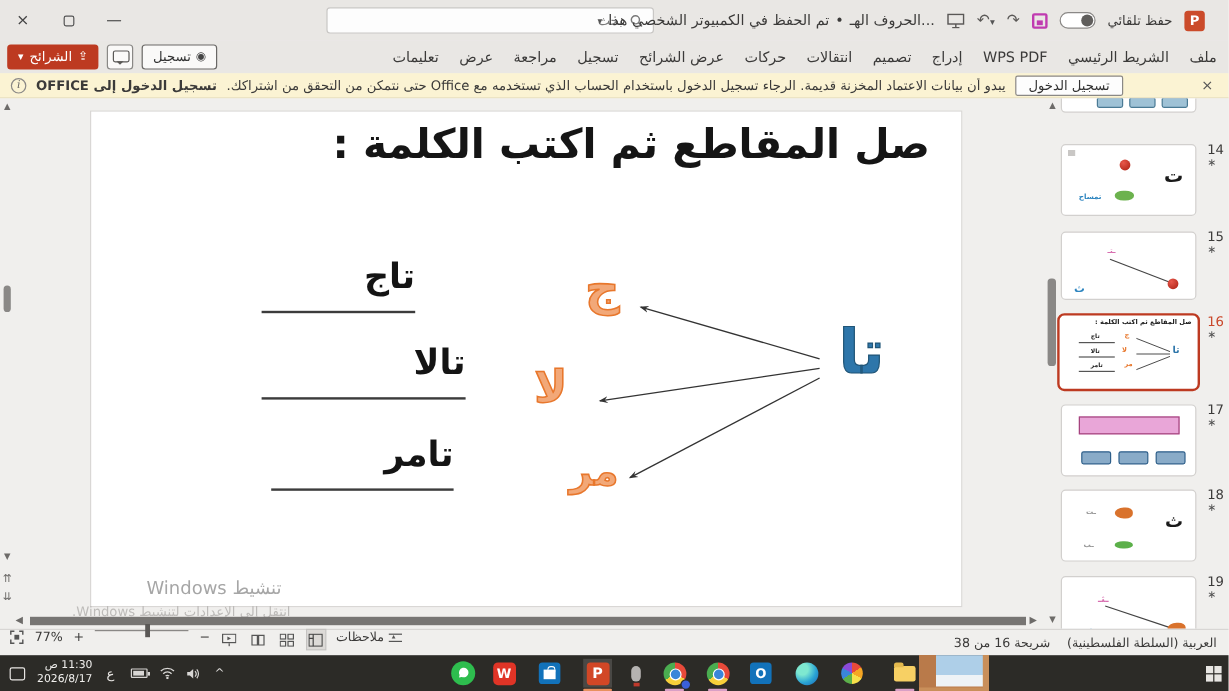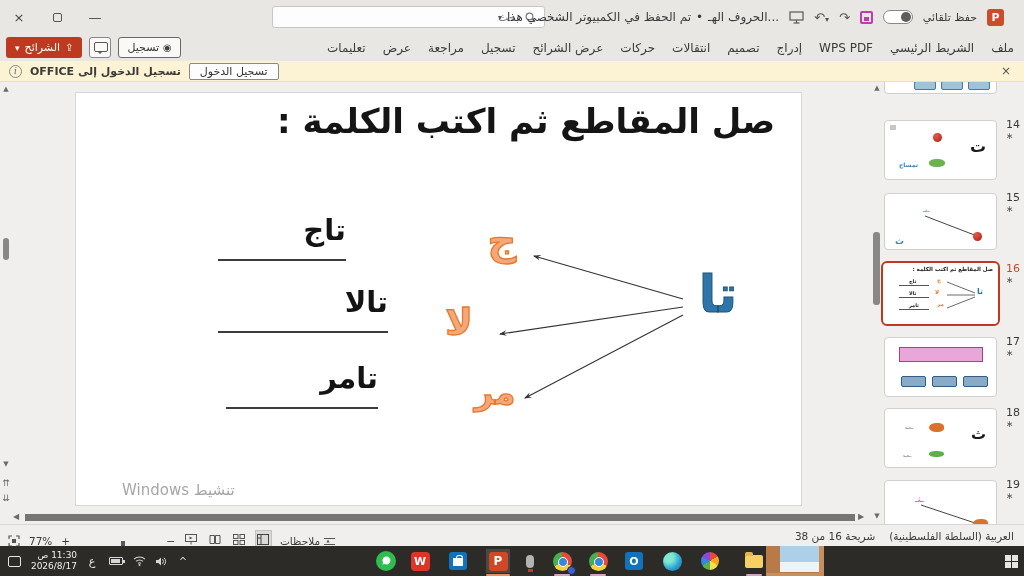--- a/index.html
+++ b/index.html
@@ -101,21 +101,21 @@
   .mini-syll { position:absolute; font-size:5.5px; font-weight:bold; color:#e8772c; direction:rtl; }
   .mini-root { position:absolute; font-size:8px; font-weight:bold; color:#2e76aa; direction:rtl; }
   .mini-word { position:absolute; font-size:5px; font-weight:bold; color:#222; direction:rtl; }
   .banner17 { position:absolute; top:9px; left:14px; width:84px; height:15px; background:#e9a6d8; border:1.5px solid #a4447e; }
   .btn17 { width:25px; height:11px; background:#89abc8; border:1px solid #2e5f8a; border-radius:2px; }
   .btn17row { position:absolute; top:38px; right:8px; display:flex; gap:6px; }
   .spk14 { position:absolute; left:5px; top:4px; width:6px; height:5px; background:#c9c7c5; }
 
   
   .statusbar { position:absolute; top:524px; left:0; width:1024px; height:22px; background:#f0efed; border-top:1px solid #d8d6d4; font-size:10.5px; color:#3b3a39; }
-  .st-left { position:absolute; left:8px; top:0; height:22px; display:flex; align-items:flex-end; gap:9px; }
+  .st-left { position:absolute; left:8px; top:0; height:22px; display:flex; align-items:flex-start; gap:9px; }
   .zoom-track { position:relative; width:78px; height:1px; background:#8a8886; }
   .zoom-thumb { position:absolute; left:42px; top:-5px; width:4px; height:11px; background:#5a5856; }
   .viewic { width:15px; height:16px; display:flex; align-items:center; justify-content:center; }
   .viewic.active { background:#dcdad7; outline:1px solid #c4c2c0; }
   .st-right { position:absolute; right:10px; top:0; height:22px; display:flex; flex-direction:row-reverse; align-items:center; gap:14px; direction:rtl; }
   .notes-tog { display:flex; align-items:center; gap:4px; direction:rtl; }
   .notes-ic { width:11px; height:7px; border-top:1px solid #555; border-bottom:1px solid #555; position:relative; }
   .notes-ic:before { content:"▲"; position:absolute; left:2.5px; top:-1px; font-size:4px; color:#555; }
 
   
@@ -224,20 +224,21 @@
       <div class="rec-btn">
         <span class="rec-dot">◉</span>
         <span>تسجيل</span>
       </div>
     </div>
   </div>
 
   <div class="notif">
     <span class="info-ic">i</span>
     <span class="notif-title">تسجيل الدخول إلى OFFICE</span>
+    <span class="notif-msg">يبدو أن بيانات الاعتماد المخزنة قديمة. الرجاء تسجيل الدخول باستخدام الحساب الذي تستخدمه مع Office حتى نتمكن من التحقق من اشتراكك.</span>
     <span class="signin-btn">تسجيل الدخول</span>
     <span class="notif-x">×</span>
   </div>
 
   <div class="workspace">
 
     <div class="vscroll">
       <span class="vs-glyph" style="top:3px;">▲</span>
       <span class="vs-thumb"></span>
       <span class="vs-glyph" style="top:378px;">▼</span>
@@ -264,20 +265,21 @@
             <path d="M7,3 L0,0.4 L2.5,3 L0,5.6 Z" fill="#333"></path>
           </marker>
         </defs>
         <line x1="607" y1="206" x2="458" y2="163" stroke="#333" stroke-width="1.1" marker-end="url(#ah)"></line>
         <line x1="607" y1="214" x2="424" y2="241" stroke="#333" stroke-width="1.1" marker-end="url(#ah)"></line>
         <line x1="607" y1="222" x2="449" y2="305" stroke="#333" stroke-width="1.1" marker-end="url(#ah)"></line>
       </svg>
 
       <div class="wm1">تنشيط Windows</div>
     </div>
+    <div class="wm2">انتقل إلى الإعدادات لتنشيط Windows.</div>
 
     <span class="hs-glyph hs-left">◀</span>
     <div class="hscroll-thumb"></div>
     <span class="hs-glyph hs-right">▶</span>
 
     <div class="sidebar">
       <span class="sb-scroll-up">▲</span>
       <span class="sb-thumbtrack"></span>
       <span class="sb-scroll-dn">▼</span>
 

